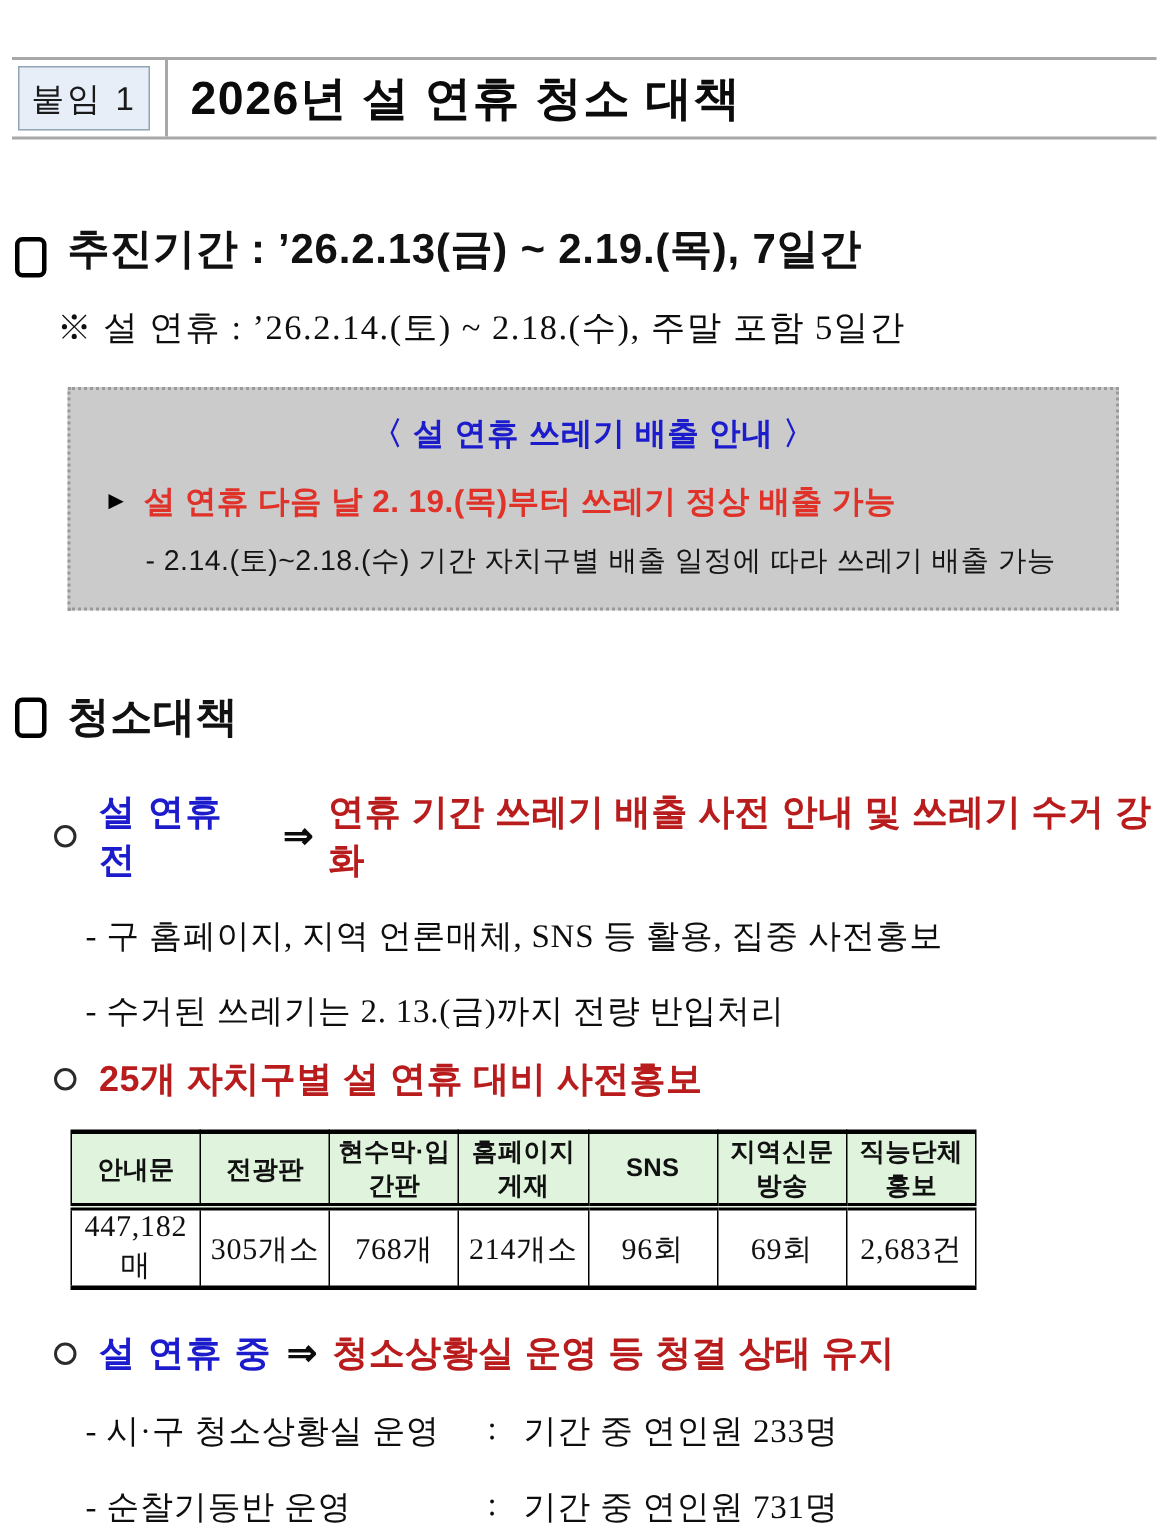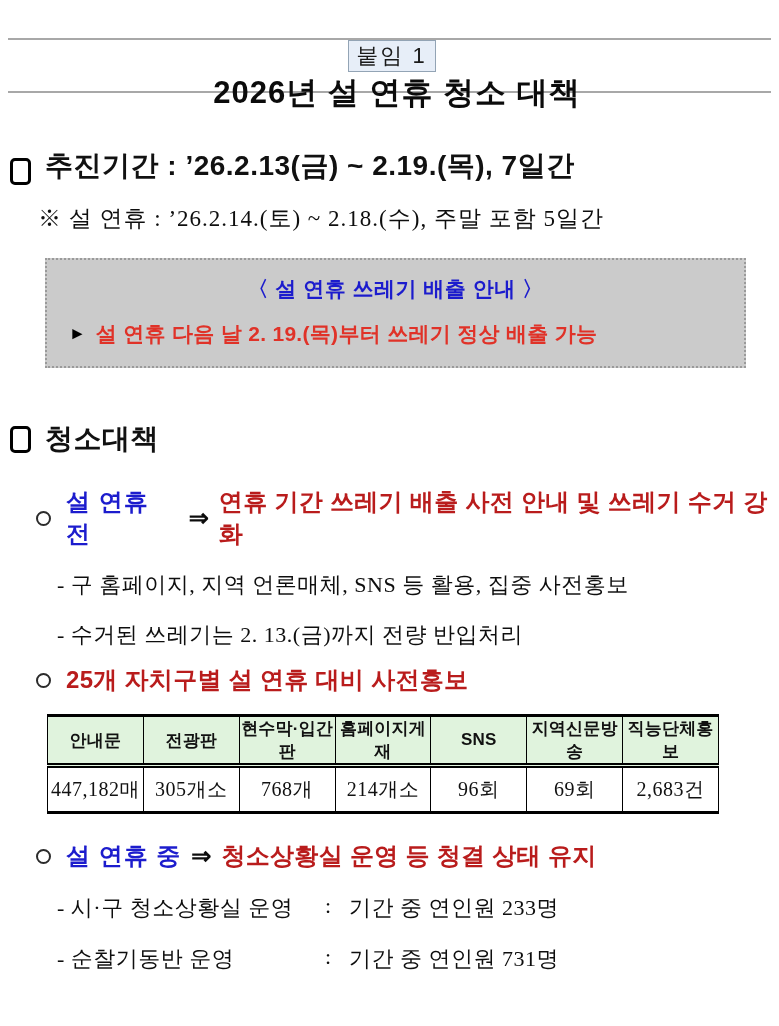--- a/index.html
+++ b/index.html
@@ -5,21 +5,21 @@
   * { margin:0; padding:0; box-sizing:border-box; }
   html,body { background:#ffffff; }
   .page {
     position:relative; width:779px; height:1026px; background:#ffffff;
     overflow:hidden; font-family:"Liberation Sans", sans-serif; color:#111;
   }
   
   .doc-header {
     margin:38px 8px 0 8px; height:55px;
     border-top:2px solid #a8a8a8; border-bottom:2px solid #a8a8a8;
-    display:flex; align-items:center;flex-direction:column;
+    display:flex; align-items:center;
   }
   .tag-box {
     margin-left:4px; width:88px; height:43px; background:#e7eef8;
     border:1px solid #93a4b5; display:flex; align-items:center; justify-content:center;
     font-size:22px; color:#1a1a1a; letter-spacing:2px;
   }
   .header-vline { width:2px; align-self:stretch; background:#a8a8a8; margin-left:10px; }
   .doc-title { margin-left:15px; font-size:31px; font-weight:bold; letter-spacing:1px; color:#0b0b0b; }
 
   
@@ -62,21 +62,21 @@
   .row-promo  { margin-top:14px; }
   .row-during { margin-top:26px; }
 
   .detail-line {
     margin:20px 0 0 57px; font-family:"Liberation Serif", serif;
     font-size:22px; letter-spacing:0.5px; color:#0e0e0e;
   }
 
   
   .promo-table {
-    margin:18px 0 0 47px; width:672px; border-collapse:collapse; table-layout:fixed;
+    margin:18px 0 0 47px; width:604px; border-collapse:collapse; table-layout:fixed;
     border-top:3px solid #000; border-bottom:3px solid #000;
   }
   .promo-table th {
     background:#e0f3dd; height:36px; font-size:17px; font-weight:600;
     border:1px solid #000; border-bottom:5px double #000; text-align:center;
     font-family:"Liberation Sans", sans-serif; letter-spacing:0.2px; padding:0 1px;
   }
   .promo-table td {
     height:47px; border:1px solid #000; text-align:center;
     font-family:"Liberation Serif", serif; font-size:20px; letter-spacing:0.5px;
@@ -108,20 +108,21 @@
     <span class="h1-text">추진기간 : ’26.2.13(금) ~ 2.19.(목), 7일간</span>
   </div>
   <div class="note-line">※ 설 연휴 : ’26.2.14.(토) ~ 2.18.(수), 주말 포함 5일간</div>
 
   <div class="notice-box">
     <div class="notice-title">〈 설 연휴 쓰레기 배출 안내 〉</div>
     <div class="notice-highlight-row">
       <span class="notice-arrow">►</span>
       <span class="notice-highlight">설 연휴 다음 날 2. 19.(목)부터 쓰레기 정상 배출 가능</span>
     </div>
+    <div class="notice-detail">- 2.14.(토)~2.18.(수) 기간 자치구별 배출 일정에 따라 쓰레기 배출 가능</div>
   </div>
 
   <div class="h1-row cleanup">
     <span class="square-bullet"></span>
     <span class="h1-text">청소대책</span>
   </div>
 
   <div class="sub-row row-before">
     <span class="circle-bullet"></span>
     <span class="sub-blue">설 연휴 전</span>

